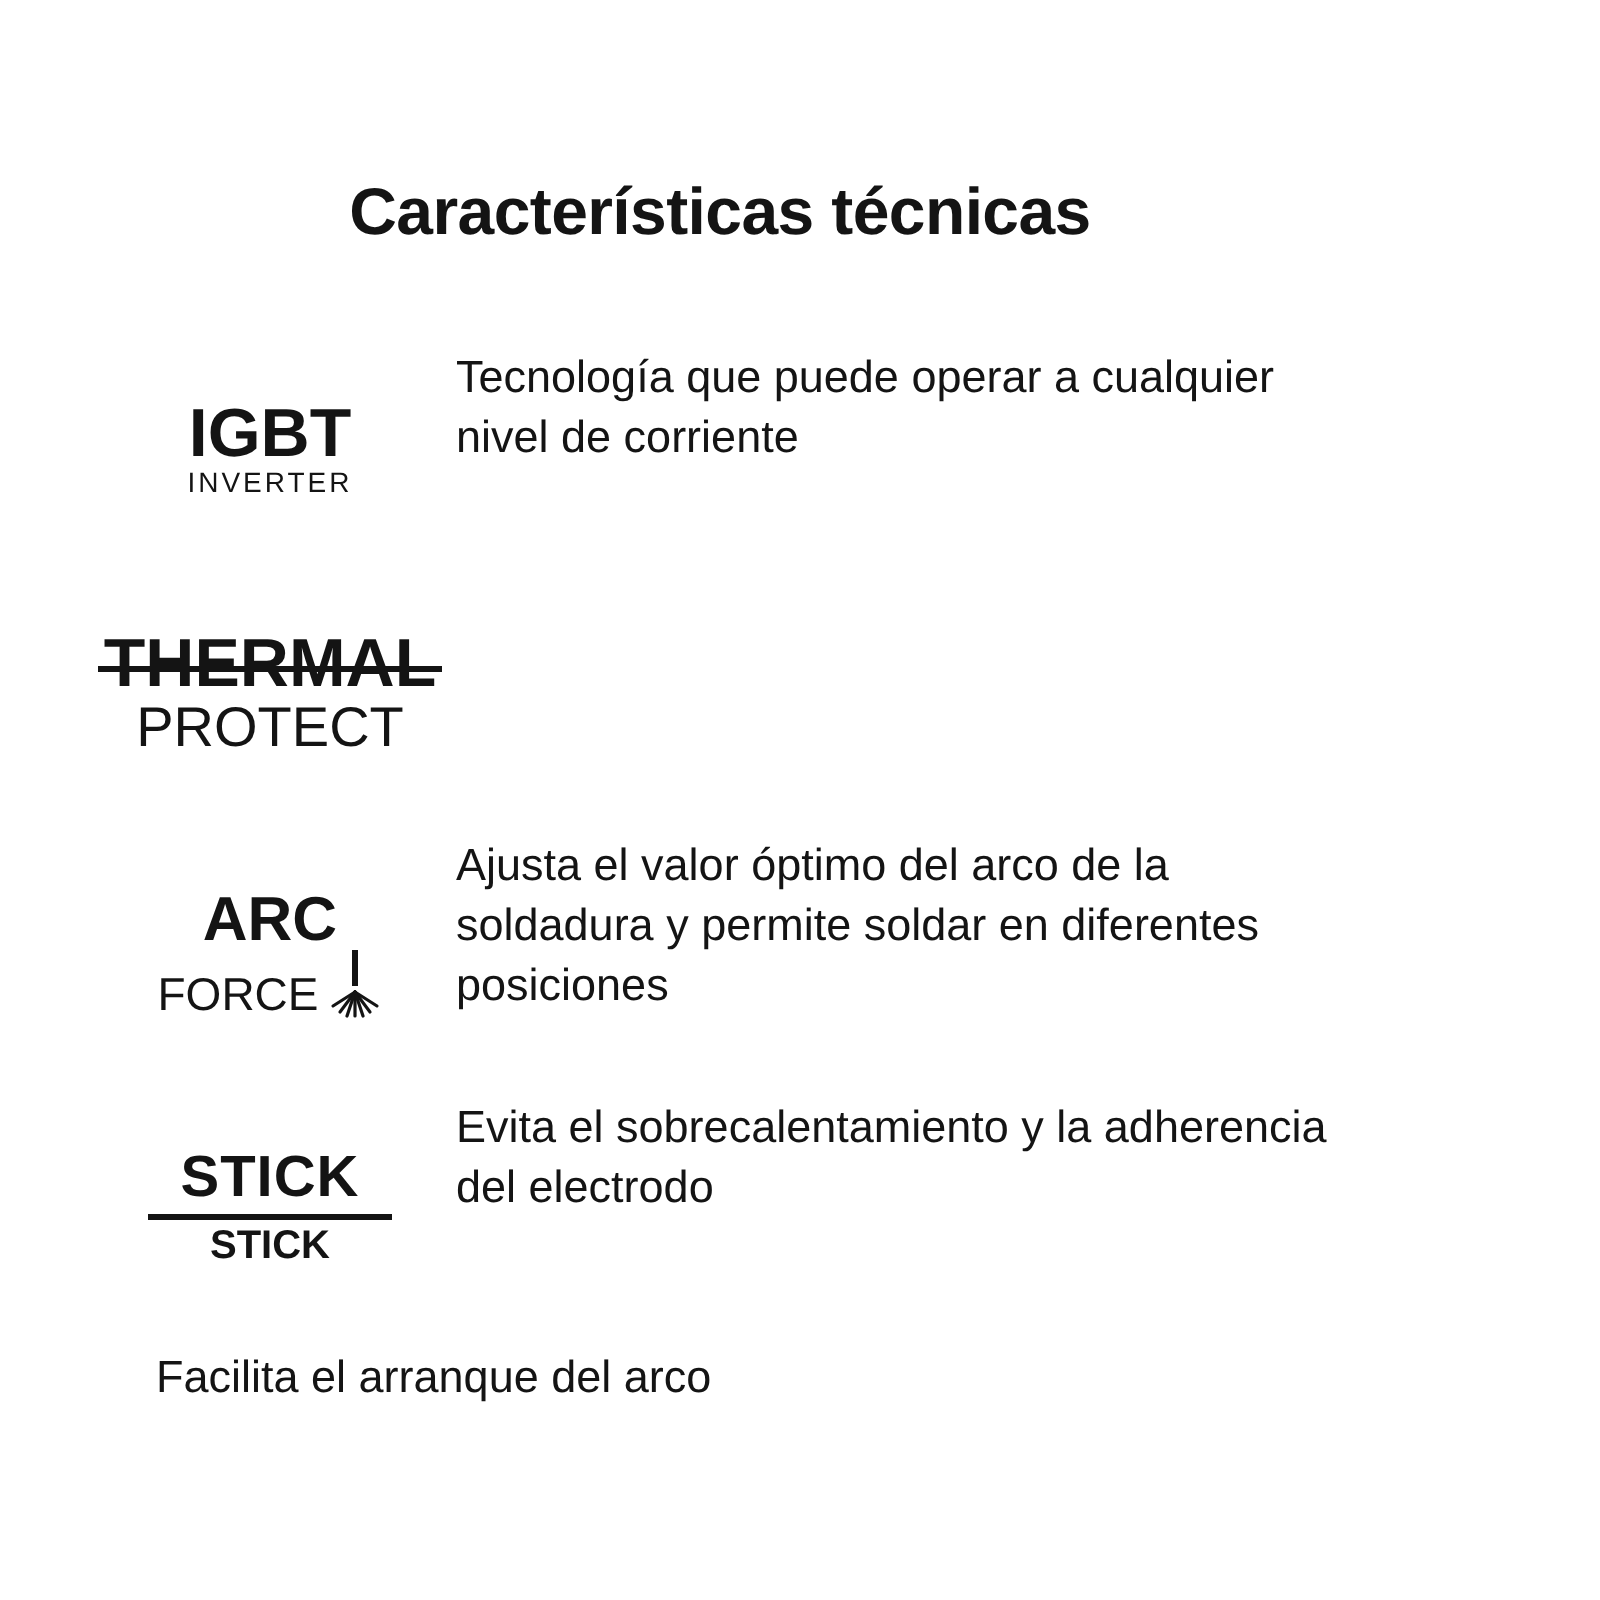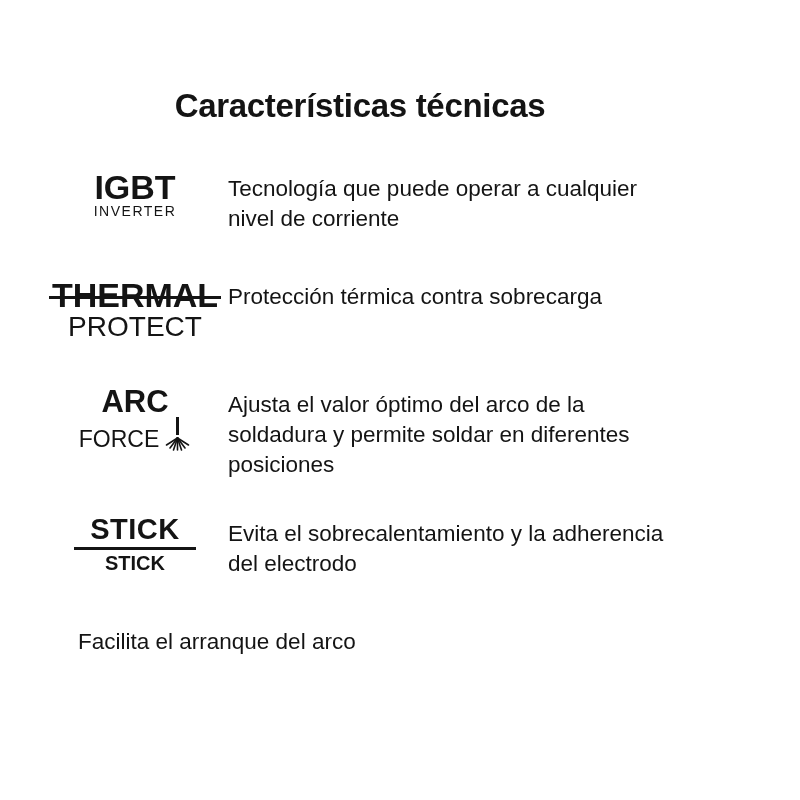--- a/index.html
+++ b/index.html
@@ -49,20 +49,21 @@
     justify-content: center;
     padding-top: 2px;
   }
   .badge-line1 {
     font-weight: bold;
     font-size: 29px;
     letter-spacing: 0.5px;
     line-height: 1.0;
     color: #141414;
     white-space: nowrap;
+    margin-top: 30px;
   }
   .badge-line2 {
     font-size: 23px;
     letter-spacing: 0.5px;
     line-height: 1.05;
     color: #141414;
     white-space: nowrap;
   }
   .badge-row {
     display: flex;
@@ -138,21 +139,20 @@
       <div class="desc">Tecnología que puede operar a cualquier nivel de corriente</div>
     </div>
 
     <div class="feature">
       <div class="badge badge-thermal">
         <div class="badge-line1">
           <span class="strike">THERMAL</span>
         </div>
         <div class="badge-line2">PROTECT</div>
       </div>
-      <div class="desc">Protección térmica contra sobrecarga</div>
     </div>
 
     <div class="feature">
       <div class="badge badge-arc">
         <div class="badge-line1">ARC</div>
         <div class="badge-row">
           <span class="badge-line2">FORCE</span>
           <span class="arc-icon">
             <svg class="arc-mark" viewBox="0 0 26 34" xmlns="http://www.w3.org/2000/svg">
               <rect x="11" y="0" width="3" height="18" fill="#141414"></rect>

